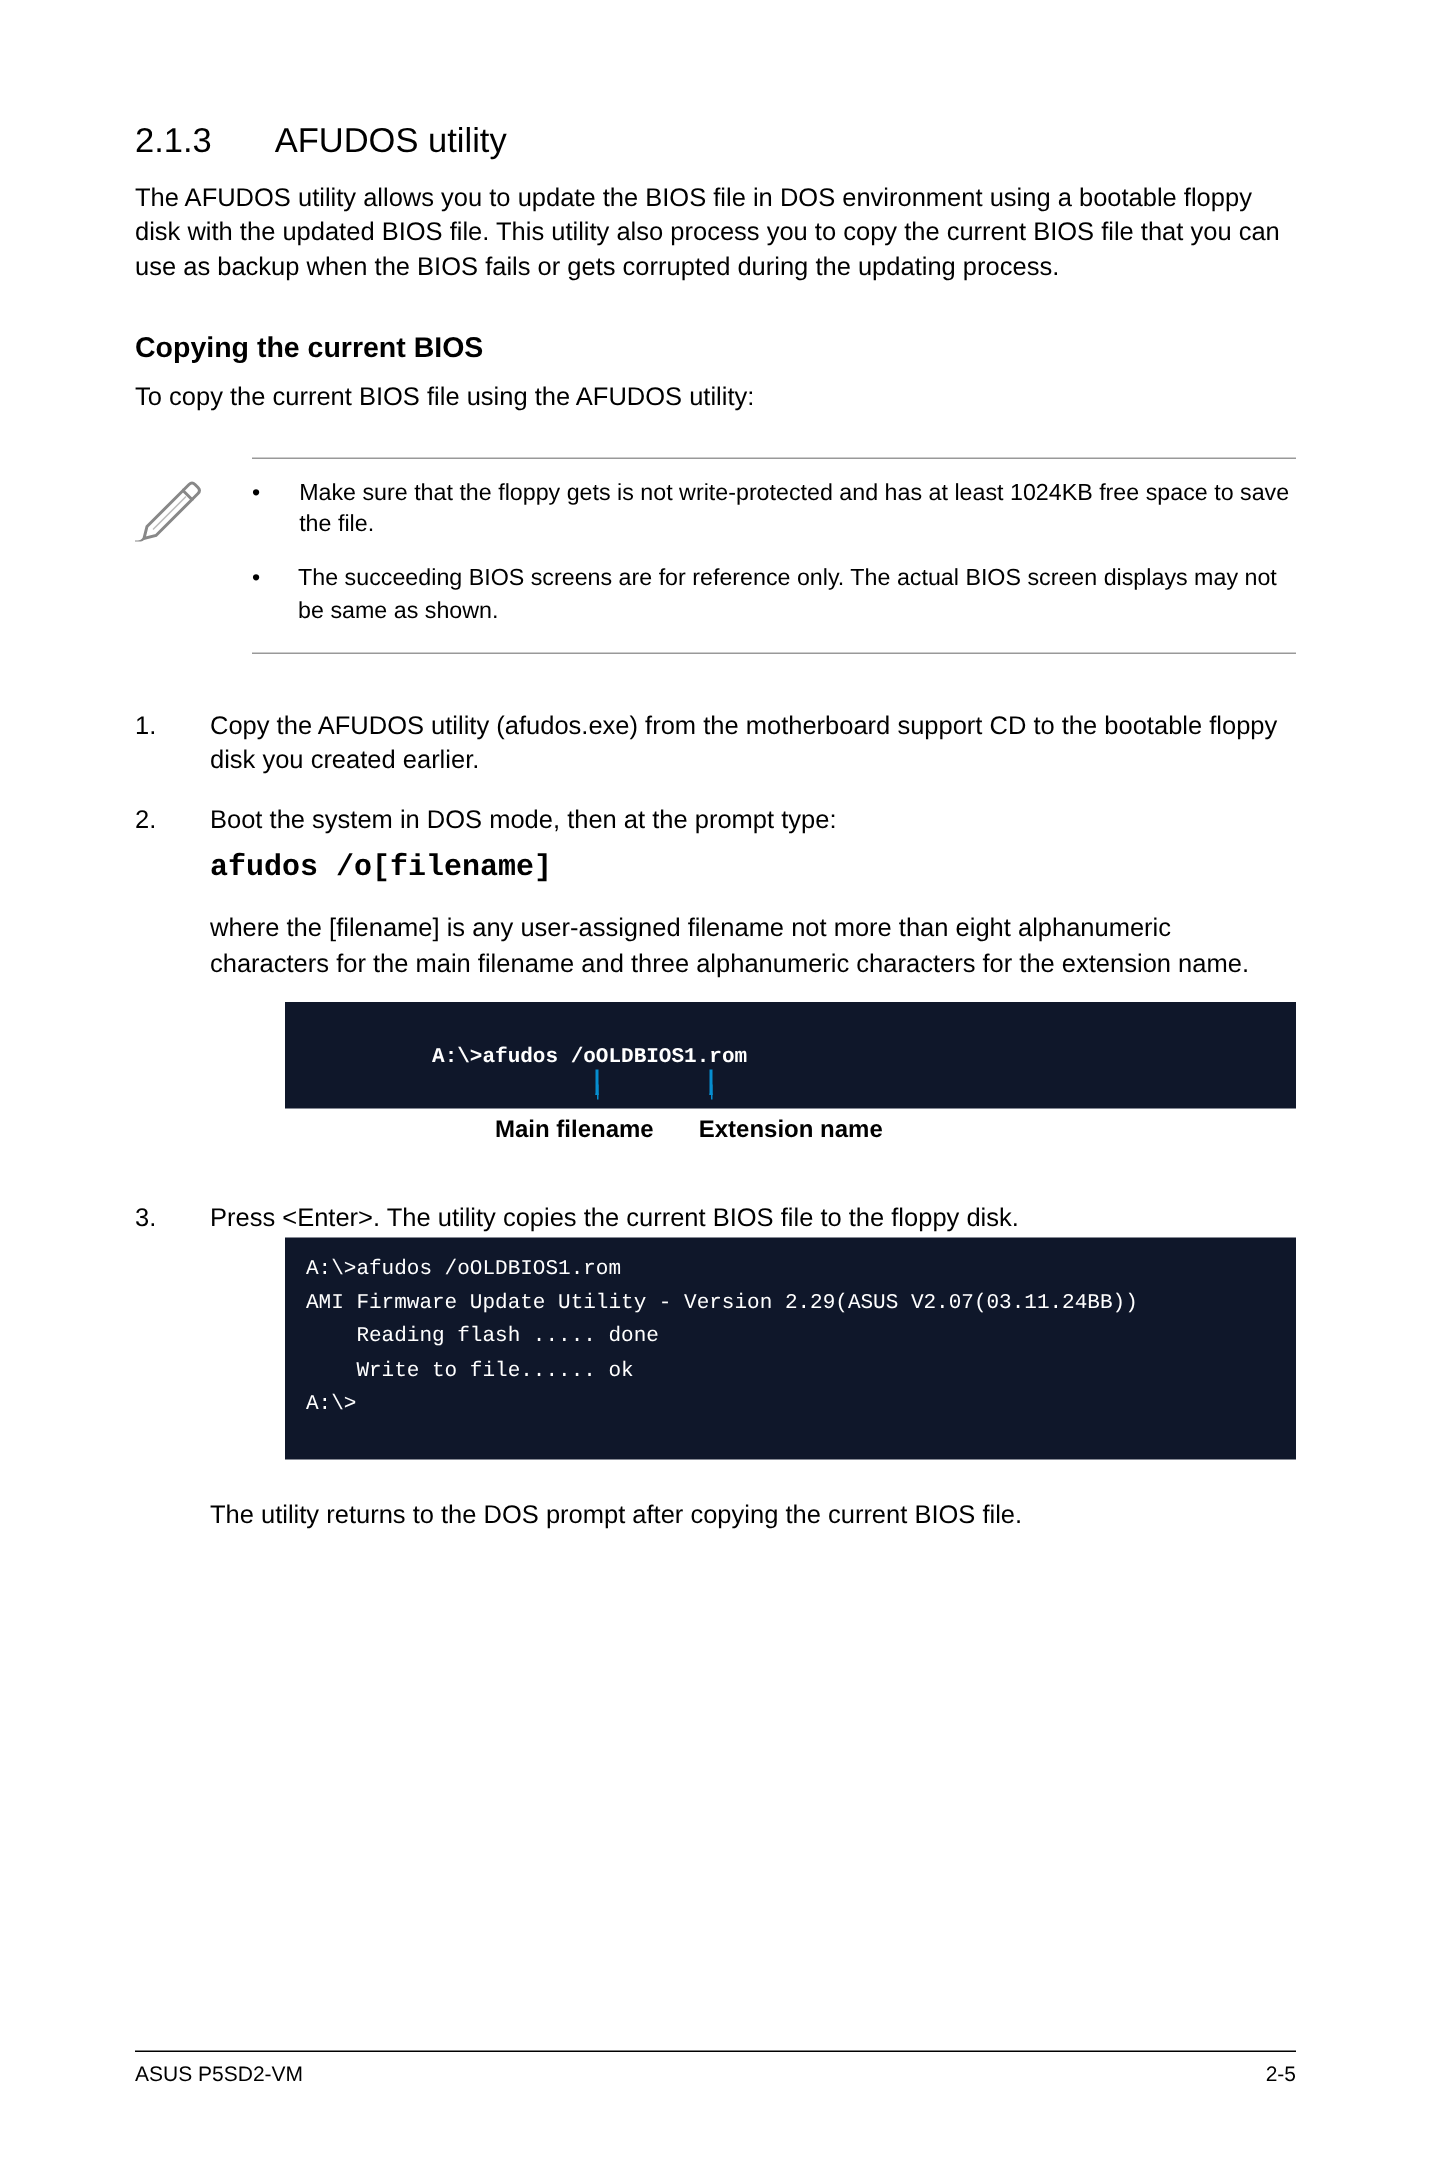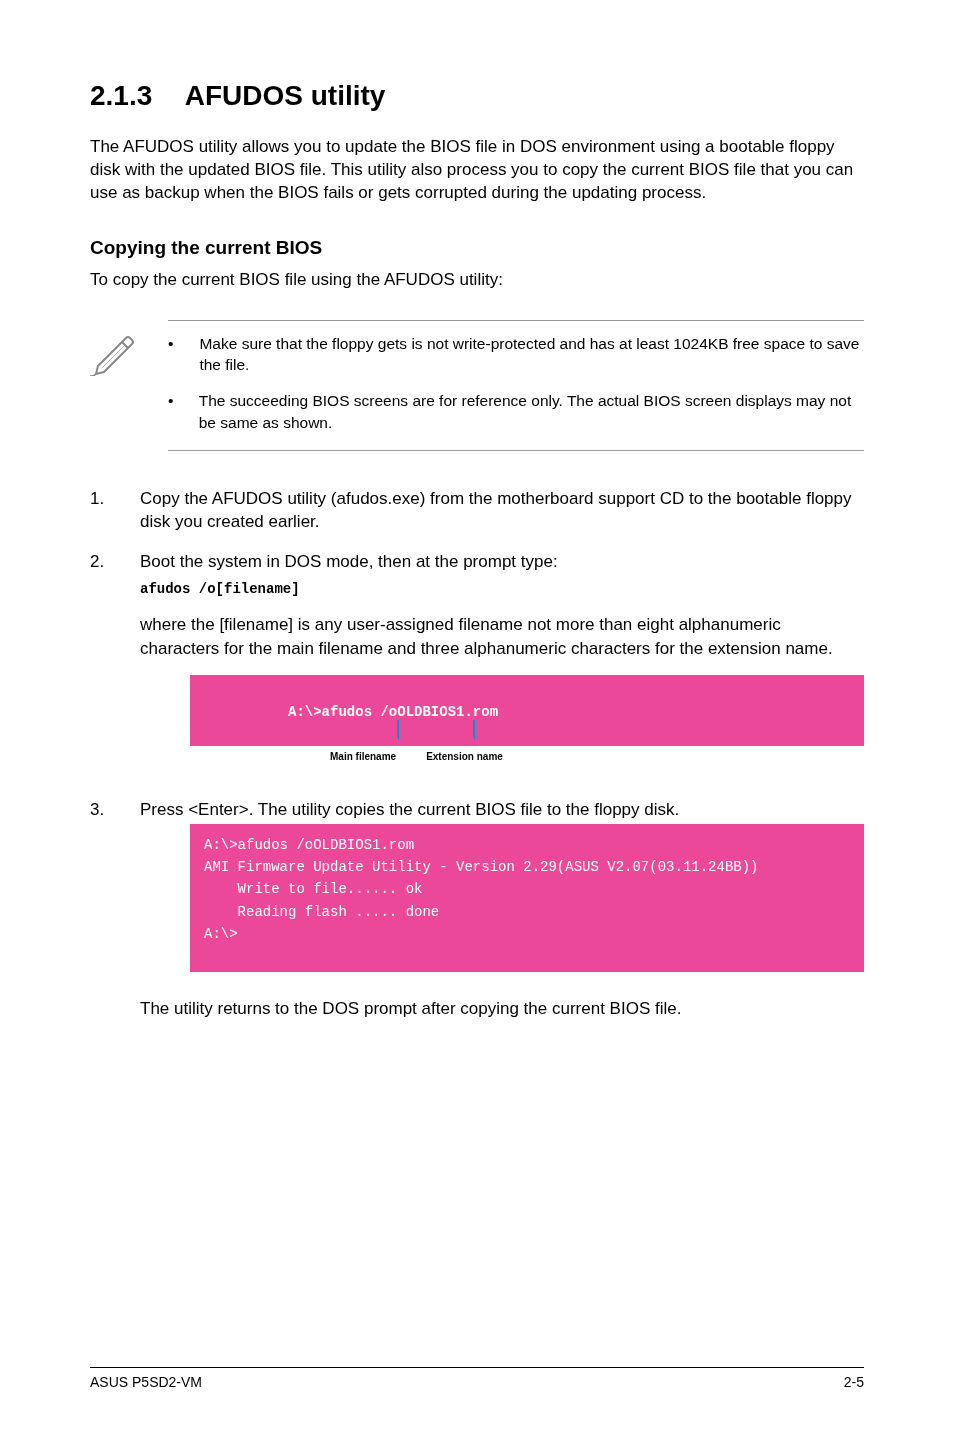--- a/index.html
+++ b/index.html
@@ -5,47 +5,47 @@
     * { margin: 0; padding: 0; box-sizing: border-box; }
     body {
       font-family: Arial, Helvetica, sans-serif;
       width: 954px;
       height: 1438px;
       padding: 80px 90px 40px 90px;
       background: #fff;
       color: #000;
       position: relative;
     }
-    .h2 { font-size: 28px; font-weight: bold; margin-bottom: 24px; }
+    .h2 { font-size: 23px; font-weight: normal; margin-bottom: 14px; }
     .h2-num { display: inline-block; width: 88px; }
     .body-para { font-size: 17px; line-height: 1.35; margin-bottom: 18px; }
     .h3 { font-size: 19px; font-weight: bold; margin-top: 32px; margin-bottom: 10px; }
     .note-block { margin: 28px 0 36px 0; }
     .note-inner { display: flex; align-items: flex-start; gap: 28px; }
     .note-icon { width: 50px; flex-shrink: 0; padding-top: 6px; }
     .note-content { flex: 1; border-top: 1px solid #999; border-bottom: 1px solid #999; padding: 12px 0 16px 0; }
     .note-ul { list-style: none; }
     .note-li { display: flex; gap: 24px; font-size: 15.5px; line-height: 1.4; margin-bottom: 14px; }
     .note-li:last-child { margin-bottom: 0; }
     .note-bullet { width: 8px; }
     .step-list { list-style: none; margin-top: 6px; }
     .step-item { display: flex; gap: 32px; font-size: 17px; line-height: 1.4; margin-bottom: 16px; }
     .step-num { width: 18px; flex-shrink: 0; }
     .step-body { flex: 1; }
-    .code-inline { font-family: "Courier New", monospace; font-weight: bold; font-size: 14px; display: block; margin-top: 6px; }
+    .code-inline { font-family: "Courier New", monospace; font-weight: bold; font-size: 20px; display: block; margin-top: 6px; }
     .step-sub { margin-top: 14px; margin-bottom: 14px; }
-    .term-block { background:#ec4899; color:#fff; font-family:"Courier New",monospace; font-size:14px; padding:8px 14px 4px 14px; margin:2px 0 0 50px; position:relative; min-height:36px; }
+    .term-block { background:#0f172a; color:#fff; font-family:"Courier New",monospace; font-size:14px; padding:8px 14px 4px 14px; margin:2px 0 0 50px; position:relative; min-height:36px; }
     .term-block.tall { padding:10px 14px 26px 14px; line-height:1.6; }
     .term-line { white-space: pre; }
     .filename-underline { position:relative; display:inline-block; }
     .main-bracket { position:absolute; top:16px; left:0; width:64px; height:14px; }
     .ext-bracket { position:absolute; top:16px; left:0; width:26px; height:14px; }
     .bracket { border-left:1px solid #068ed0; border-right:1px solid #068ed0; border-bottom:1px solid #068ed0; height:10px; position:relative; }
     .bracket::after { content:""; position:absolute; left:50%; top:10px; width:1px; height:10px; background:#068ed0; }
-    .label-row { display:flex; font-size:10px; font-weight:bold; margin:4px 0 18px 50px; }
+    .label-row { display:flex; font-size:16px; font-weight:bold; margin:4px 0 18px 50px; }
     .label-main { margin-left:140px; }
     .label-ext { margin-left:30px; }
     .footer { position:absolute; bottom:48px; left:90px; right:90px; border-top:1px solid #000; padding-top:6px; display:flex; justify-content:space-between; font-size:14px; }
     .mono-seg { font-family:"Courier New",monospace; font-weight:bold; }
     svg.pencil { width:50px; height:50px; }
   </style>
 </head>
 <body>
 
 <div class="h2">
@@ -111,22 +111,22 @@
   </li>
   <li class="step-item">
     <span class="step-num">3.</span>
     <div class="step-body">
       <span>Press &lt;Enter&gt;. The utility copies the current BIOS file to the floppy disk.</span>
 
       
       <div class="term-block tall">
         <div class="term-line">A:\&gt;afudos /oOLDBIOS1.rom</div>
         <div class="term-line">AMI Firmware Update Utility - Version 2.29(ASUS V2.07(03.11.24BB))</div>
+        <div class="term-line">    Reading flash ..... done</div>
         <div class="term-line">    Write to file...... ok</div>
-        <div class="term-line">    Reading flash ..... done</div>
         <div class="term-line">A:\&gt;</div>
       </div>
 
       <p class="body-para" style="margin-top:26px;">The utility returns to the DOS prompt after copying the current BIOS file.</p>
     </div>
   </li>
 </ol>
 
 <div class="footer">
   <span>ASUS P5SD2-VM</span>

